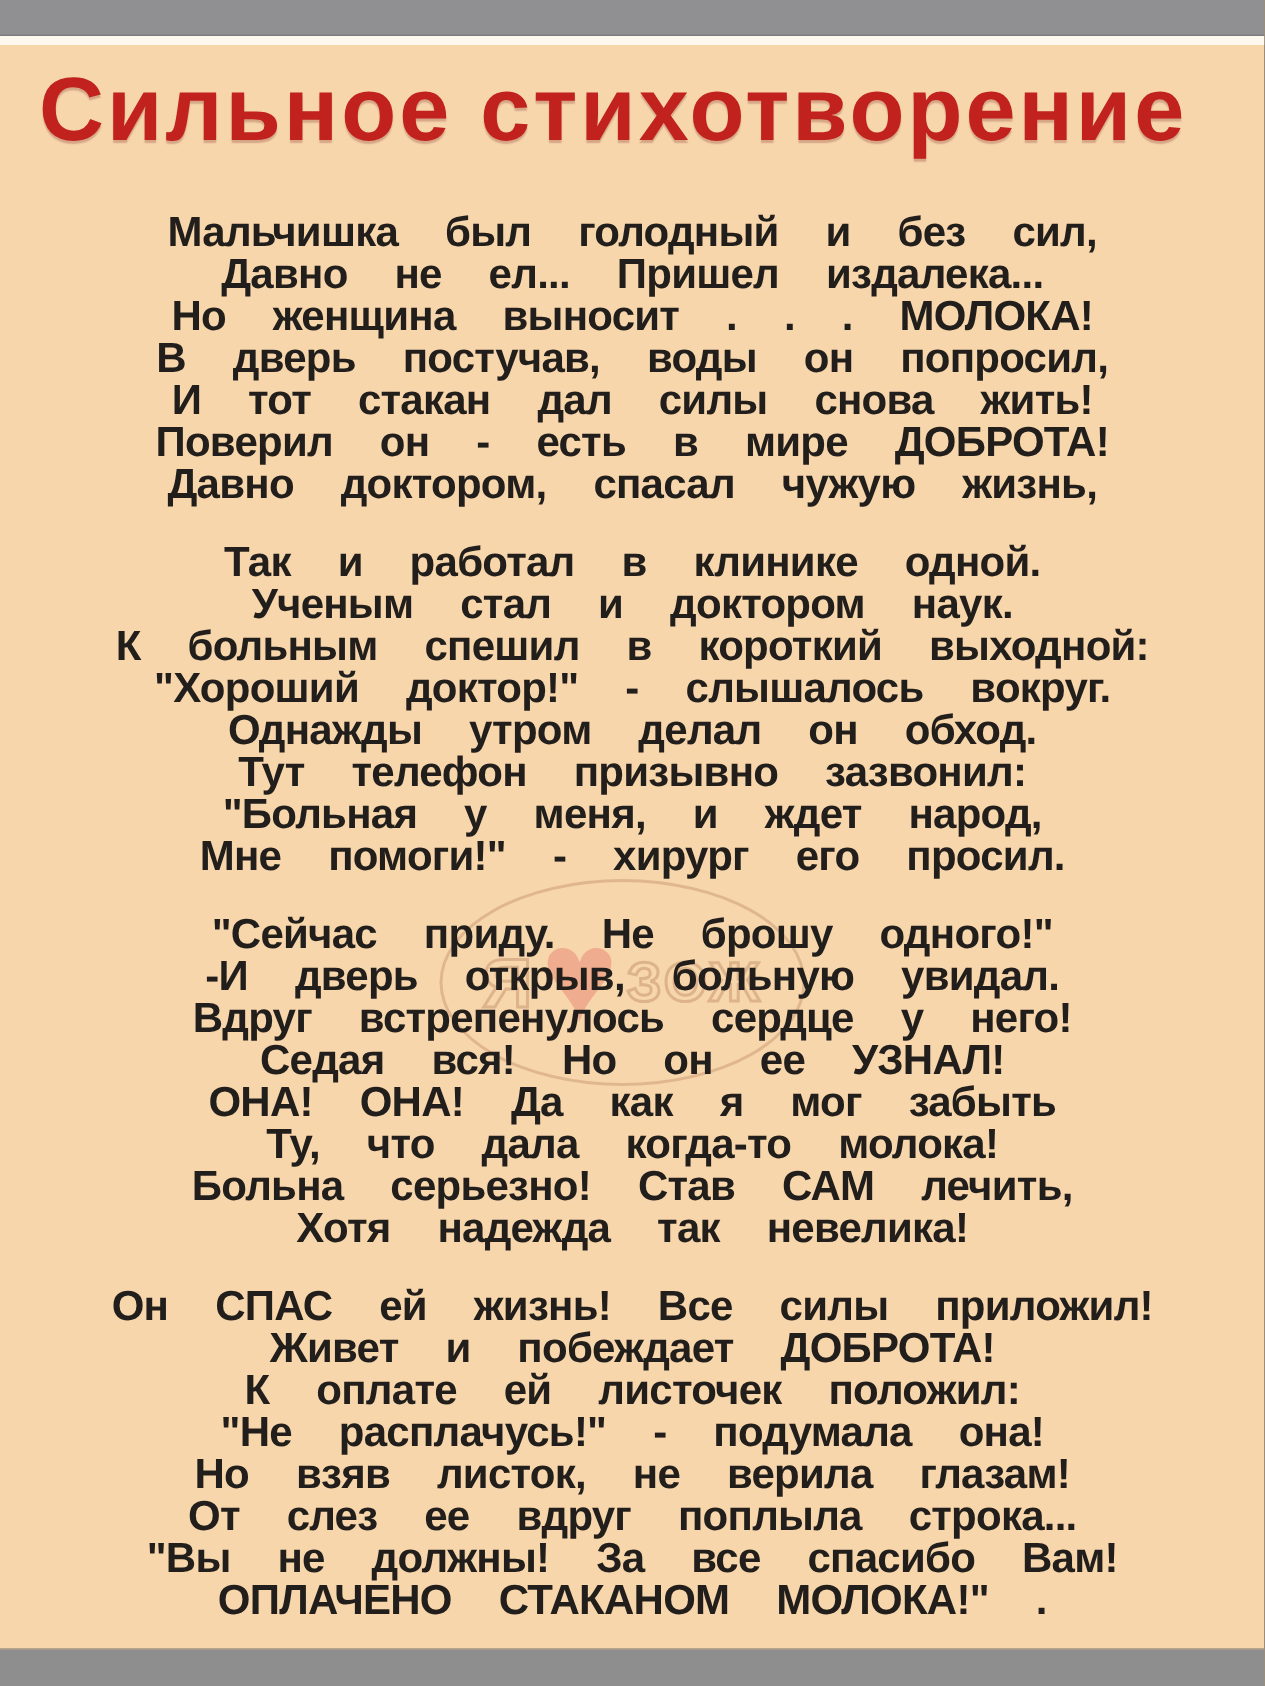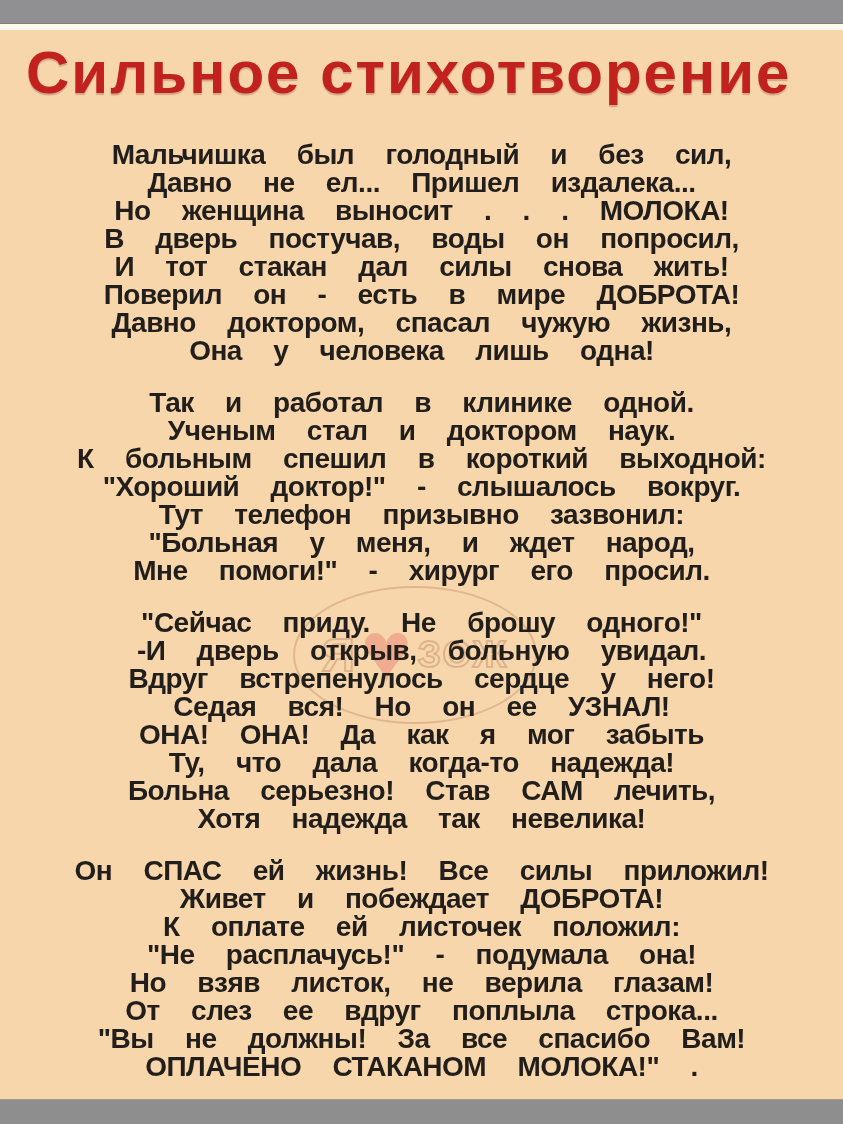--- a/index.html
+++ b/index.html
@@ -103,38 +103,38 @@
 
   <div class="poem">
     <div class="stanza">
       <div class="line">Мальчишка был голодный и без сил,</div>
       <div class="line">Давно не ел... Пришел издалека...</div>
       <div class="line">Но женщина выносит . . . МОЛОКА!</div>
       <div class="line">В дверь постучав, воды он попросил,</div>
       <div class="line">И тот стакан дал силы снова жить!</div>
       <div class="line">Поверил он - есть в мире ДОБРОТА!</div>
       <div class="line">Давно доктором, спасал чужую жизнь,</div>
-      <div class="line">Она у человека лишь одна!</div>
     </div>
     <div class="stanza">
       <div class="line">Так и работал в клинике одной.</div>
       <div class="line">Ученым стал и доктором наук.</div>
       <div class="line">К больным спешил в короткий выходной:</div>
       <div class="line">"Хороший доктор!" - слышалось вокруг.</div>
+      <div class="line">Однажды утром делал он обход.</div>
       <div class="line">Тут телефон призывно зазвонил:</div>
       <div class="line">"Больная у меня, и ждет народ,</div>
       <div class="line">Мне помоги!" - хирург его просил.</div>
     </div>
     <div class="stanza">
       <div class="line">"Сейчас приду. Не брошу одного!"</div>
       <div class="line">-И дверь открыв, больную увидал.</div>
       <div class="line">Вдруг встрепенулось сердце у него!</div>
       <div class="line">Седая вся! Но он ее УЗНАЛ!</div>
       <div class="line">ОНА! ОНА! Да как я мог забыть</div>
-      <div class="line">Ту, что дала когда-то надежда!</div>
+      <div class="line">Ту, что дала когда-то молока!</div>
       <div class="line">Больна серьезно! Став САМ лечить,</div>
       <div class="line">Хотя надежда так невелика!</div>
     </div>
     <div class="stanza">
       <div class="line">Он СПАС ей жизнь! Все силы приложил!</div>
       <div class="line">Живет и побеждает ДОБРОТА!</div>
       <div class="line">К оплате ей листочек положил:</div>
       <div class="line">"Не расплачусь!" - подумала она!</div>
       <div class="line">Но взяв листок, не верила глазам!</div>
       <div class="line">От слез ее вдруг поплыла строка...</div>

